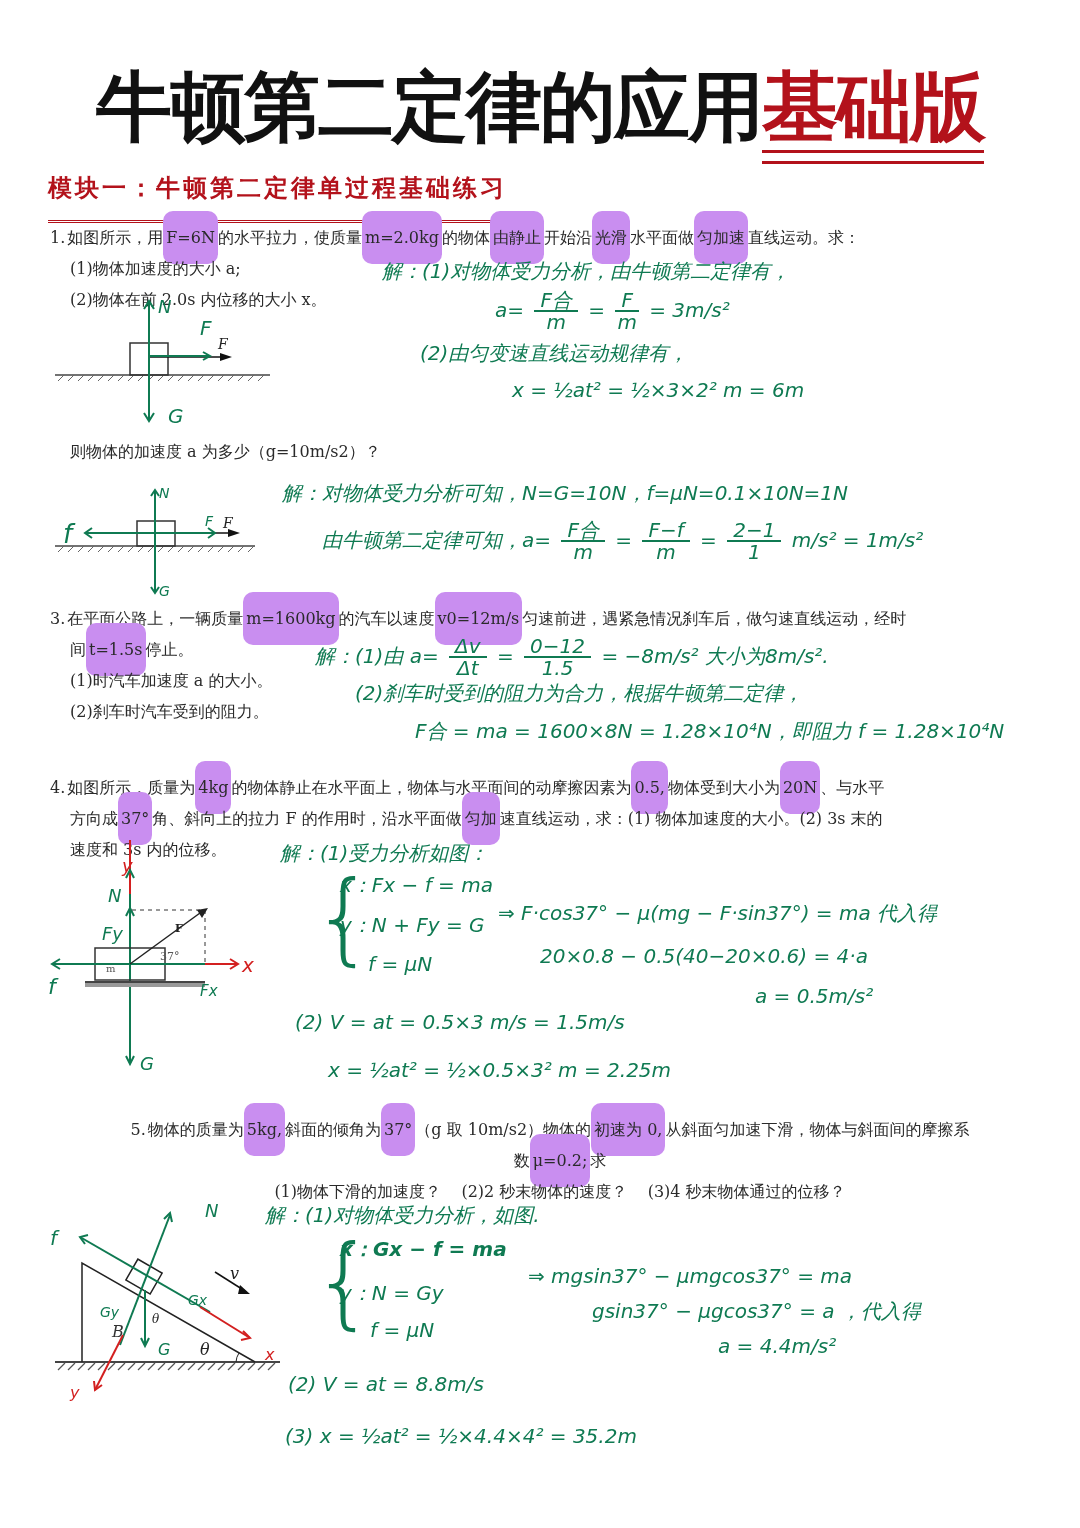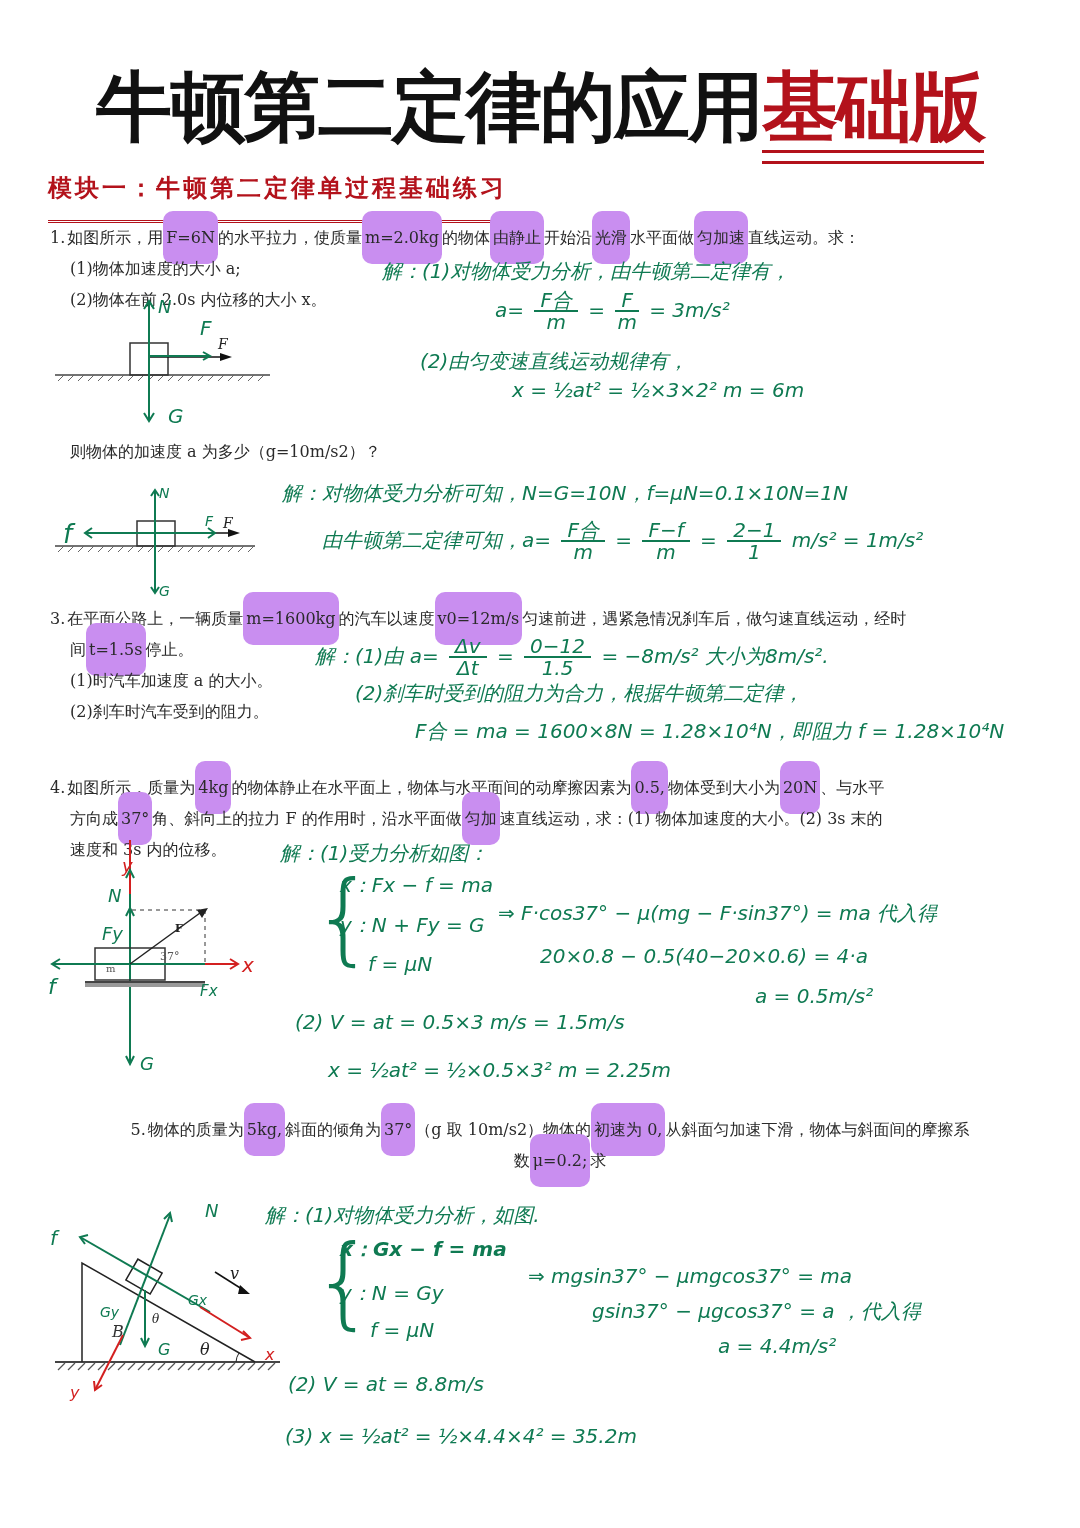--- a/index.html
+++ b/index.html
@@ -72,21 +72,21 @@
   <text x="118" y="128" font-size="20" fill="#0f7a52" font-style="italic" font-family="DejaVu Sans, sans-serif">G</text>
 </svg>
 
 <div class="abs hw" style="left:382px;top:258px;">解：(1)对物体受力分析，由牛顿第二定律有，</div>
 <div class="abs hw" style="left:495px;top:290px;">
   <span>a=</span>
   <span class="frac"><span class="top">F合</span><span>m</span></span> =
   <span class="frac"><span class="top">F</span><span>m</span></span>
   <span>= 3m/s²</span>
 </div>
-<div class="abs hw" style="left:420px;top:340px;margin-top:8px;">(2)由匀变速直线运动规律有，</div>
+<div class="abs hw" style="left:420px;top:340px;">(2)由匀变速直线运动规律有，</div>
 <div class="abs hw" style="left:512px;top:378px;">x = ½at² = ½×3×2² m = 6m</div>
 
 <div class="abs q" style="left:50px;top:436px;width:1000px;">
   <div class="ind">则物体的加速度 a 为多少（g=10m/s2）？</div>
 </div>
 
 <svg style="left:55px;top:488px;" width="210" height="112">
   <line x1="0" y1="58" x2="200" y2="58" stroke="#444" stroke-width="1.5"></line>
   <g stroke="#666" stroke-width="1">
     <line x1="3" y1="64" x2="9" y2="58"></line>
@@ -193,20 +193,21 @@
 <div class="abs hw" style="left:368px;top:952px;">f = μN</div>
 <div class="abs hw" style="left:498px;top:900px;">⇒ F·cos37° − μ(mg − F·sin37°) = ma  代入得</div>
 <div class="abs hw" style="left:540px;top:944px;">20×0.8 − 0.5(40−20×0.6) = 4·a</div>
 <div class="abs hw" style="left:755px;top:984px;">a = 0.5m/s²</div>
 <div class="abs hw" style="left:295px;top:1010px;">(2) V = at = 0.5×3 m/s = 1.5m/s</div>
 <div class="abs hw" style="left:328px;top:1058px;">x = ½at² = ½×0.5×3² m = 2.25m</div>
 
 <div class="abs q" style="left:50px;top:1114px;width:1000px;text-align:center;">
   <div><span class="num">5.</span><span>物体的质量为</span><span class="hl">5kg,</span><span>斜面的倾角为</span><span class="hl">37°</span><span>（g 取 10m/s2）物体的</span><span class="hl">初速为 0,</span><span>从斜面匀加速下滑，物体与斜面间的摩擦系</span></div>
   <div class="ind"><span>数</span><span class="hl">μ=0.2;</span><span>求</span></div>
+  <div class="ind"><span>(1)物体下滑的加速度？</span>&nbsp;&nbsp;&nbsp;&nbsp;<span>(2)2 秒末物体的速度？</span>&nbsp;&nbsp;&nbsp;&nbsp;<span>(3)4 秒末物体通过的位移？</span></div>
 </div>
 
 <svg style="left:50px;top:1195px;" width="240" height="210">
   <line x1="5" y1="167" x2="230" y2="167" stroke="#444" stroke-width="2"></line>
   <g stroke="#555" stroke-width="1.2">
     <line x1="8" y1="175" x2="15" y2="168"></line>
       <line x1="18" y1="175" x2="25" y2="168"></line>
       <line x1="28" y1="175" x2="35" y2="168"></line>
       <line x1="38" y1="175" x2="45" y2="168"></line>
       <line x1="48" y1="175" x2="55" y2="168"></line>

